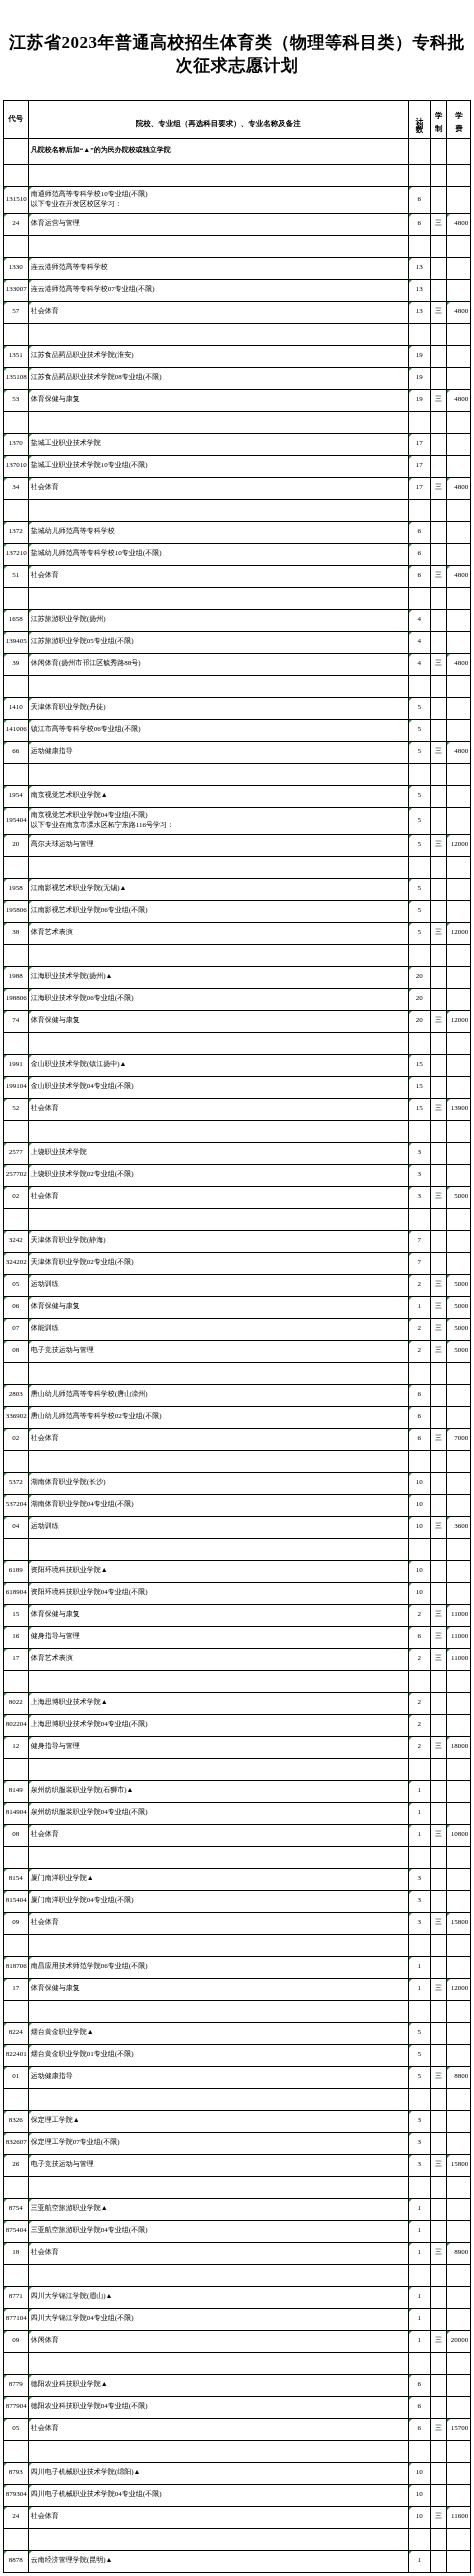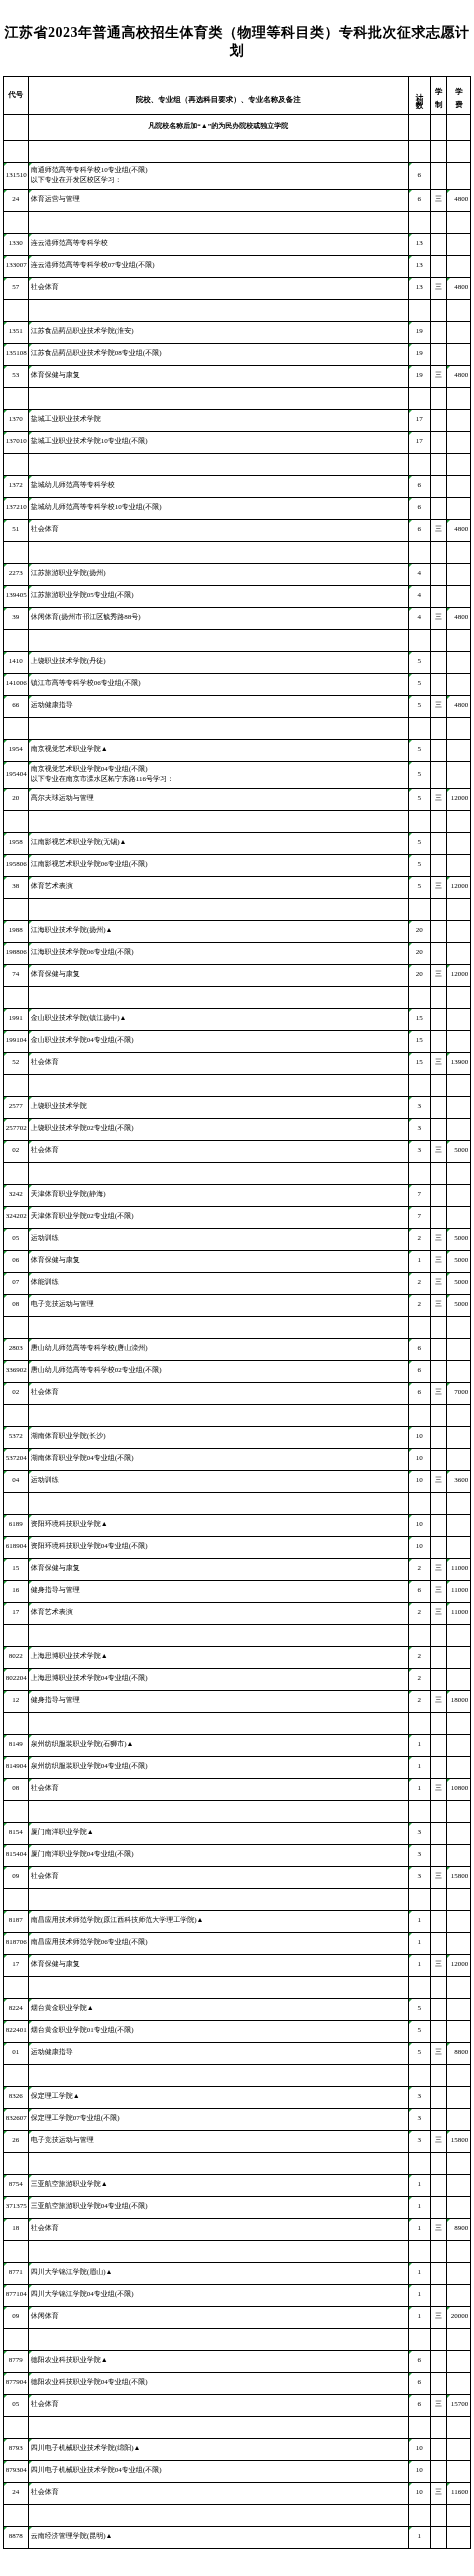--- a/index.html
+++ b/index.html
@@ -6,24 +6,24 @@
     margin: 0;
     padding: 0;
     background: #ffffff;
   }
   body {
     width: 474px;
     font-family: "Liberation Serif", "DejaVu Serif", serif;
     color: #000;
   }
   .page-title {
-    margin: 0;
+    margin: 7px;
     padding: 24px 0 15.5px 0;
     text-align: center;
-    font-size: 14px;
+    font-size: 17px;
     font-weight: bold;
     letter-spacing: 0.5px;
   }
   table.plan-table {
     border-collapse: collapse;
     table-layout: fixed;
     width: 468px;
     margin: 0 auto 5.2px auto;
   }
   .plan-table col.col-code  { width: 25px; }
@@ -56,21 +56,20 @@
   .plan-table tbody tr td { height: 22px; }
   .plan-table tbody tr.two-line td { height: 27px; }
 
   .c-code  { text-align: center; font-size: 6.7px; }
   .c-name  { text-align: left;  white-space: pre-line; }
   .c-plan  { text-align: center; font-size: 6.7px; }
   .c-years { text-align: center; }
   .c-fee   { text-align: right; font-size: 6.7px; padding-right: 3.1px; }
 
   .note-cell {
-    text-align: center;
     font-weight: bold;
     font-size: 7.7px;
     white-space: normal;
   }
   .vtxt {
     display: inline-block;
     writing-mode: vertical-rl;
     text-orientation: upright;
     letter-spacing: 4.1px;
     line-height: 1;
@@ -224,20 +223,27 @@
           <td class="c-fee"></td>
         </tr>
         <tr>
           <td class="c-code marked">137010</td>
           <td class="c-name marked">盐城工业职业技术学院10专业组(不限)</td>
           <td class="c-plan marked">17</td>
           <td class="c-years"></td>
           <td class="c-fee"></td>
         </tr>
         <tr>
+          <td class="c-code marked">34</td>
+          <td class="c-name marked">社会体育</td>
+          <td class="c-plan marked">17</td>
+          <td class="c-years">三</td>
+          <td class="c-fee marked">4800</td>
+        </tr>
+        <tr>
           <td class="c-code"></td>
           <td class="c-name"></td>
           <td class="c-plan"></td>
           <td class="c-years"></td>
           <td class="c-fee"></td>
         </tr>
         <tr>
           <td class="c-code marked">1372</td>
           <td class="c-name marked">盐城幼儿师范高等专科学校</td>
           <td class="c-plan marked">6</td>
@@ -259,21 +265,21 @@
           <td class="c-fee marked">4800</td>
         </tr>
         <tr>
           <td class="c-code"></td>
           <td class="c-name"></td>
           <td class="c-plan"></td>
           <td class="c-years"></td>
           <td class="c-fee"></td>
         </tr>
         <tr>
-          <td class="c-code marked">2273</td>
+          <td class="c-code marked">1658</td>
           <td class="c-name marked">江苏旅游职业学院(扬州)</td>
           <td class="c-plan marked">4</td>
           <td class="c-years"></td>
           <td class="c-fee"></td>
         </tr>
         <tr>
           <td class="c-code marked">139405</td>
           <td class="c-name marked">江苏旅游职业学院05专业组(不限)</td>
           <td class="c-plan marked">4</td>
           <td class="c-years"></td>
@@ -288,21 +294,21 @@
         </tr>
         <tr>
           <td class="c-code"></td>
           <td class="c-name"></td>
           <td class="c-plan"></td>
           <td class="c-years"></td>
           <td class="c-fee"></td>
         </tr>
         <tr>
           <td class="c-code marked">1410</td>
-          <td class="c-name marked">上饶职业技术学院(丹徒)</td>
+          <td class="c-name marked">天津体育职业学院(丹徒)</td>
           <td class="c-plan marked">5</td>
           <td class="c-years"></td>
           <td class="c-fee"></td>
         </tr>
         <tr>
           <td class="c-code marked">141006</td>
           <td class="c-name marked">镇江市高等专科学校06专业组(不限)</td>
           <td class="c-plan marked">5</td>
           <td class="c-years"></td>
           <td class="c-fee"></td>
@@ -687,27 +693,20 @@
           <td class="c-fee marked">15800</td>
         </tr>
         <tr>
           <td class="c-code"></td>
           <td class="c-name"></td>
           <td class="c-plan"></td>
           <td class="c-years"></td>
           <td class="c-fee"></td>
         </tr>
         <tr>
-          <td class="c-code marked">8187</td>
-          <td class="c-name marked">南昌应用技术师范学院(原江西科技师范大学理工学院)▲</td>
-          <td class="c-plan marked">1</td>
-          <td class="c-years"></td>
-          <td class="c-fee"></td>
-        </tr>
-        <tr>
           <td class="c-code marked">818706</td>
           <td class="c-name marked">南昌应用技术师范学院06专业组(不限)</td>
           <td class="c-plan marked">1</td>
           <td class="c-years"></td>
           <td class="c-fee"></td>
         </tr>
         <tr>
           <td class="c-code marked">17</td>
           <td class="c-name marked">体育保健与康复</td>
           <td class="c-plan marked">1</td>
@@ -778,21 +777,21 @@
           <td class="c-fee"></td>
         </tr>
         <tr>
           <td class="c-code marked">8754</td>
           <td class="c-name marked">三亚航空旅游职业学院▲</td>
           <td class="c-plan marked">1</td>
           <td class="c-years"></td>
           <td class="c-fee"></td>
         </tr>
         <tr>
-          <td class="c-code marked">371375</td>
+          <td class="c-code marked">875404</td>
           <td class="c-name marked">三亚航空旅游职业学院04专业组(不限)</td>
           <td class="c-plan marked">1</td>
           <td class="c-years"></td>
           <td class="c-fee"></td>
         </tr>
         <tr>
           <td class="c-code marked">18</td>
           <td class="c-name marked">社会体育</td>
           <td class="c-plan marked">1</td>
           <td class="c-years">三</td>

